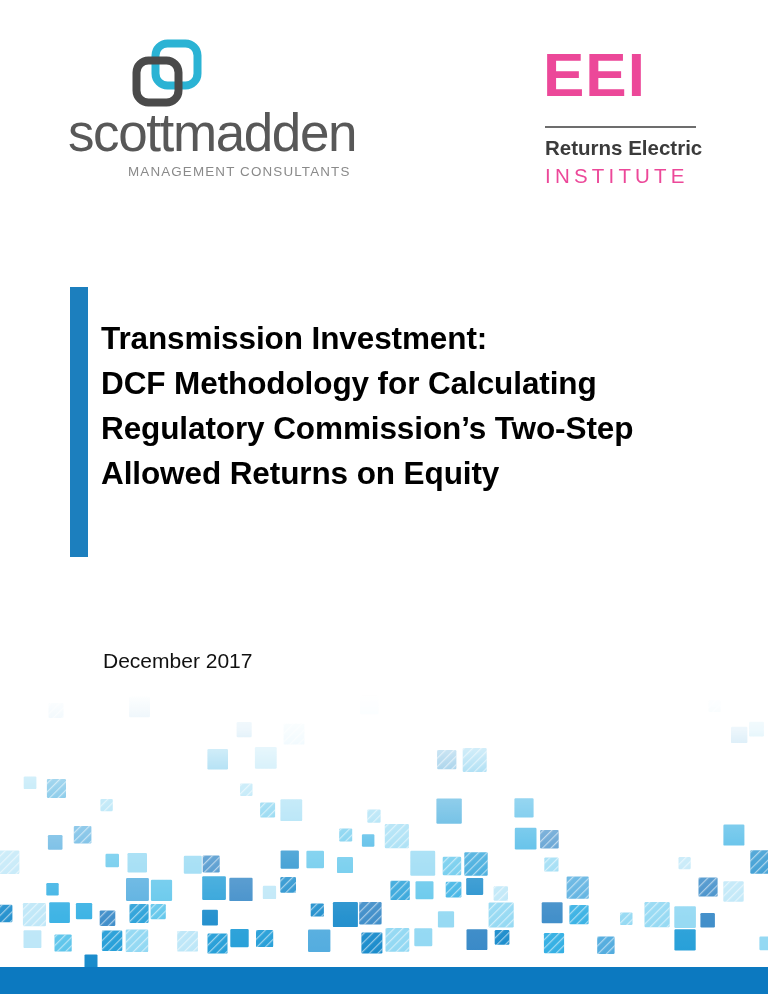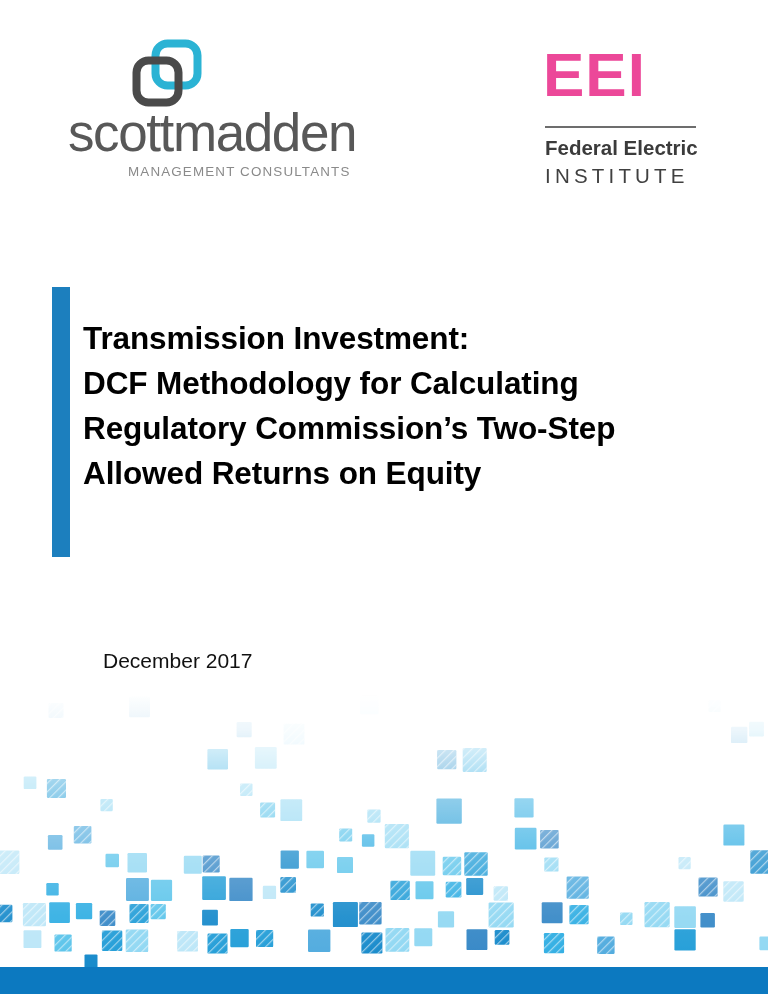--- a/index.html
+++ b/index.html
@@ -102,28 +102,28 @@
     white-space: nowrap;
   }
   #eei-institute {
     position: absolute;
     left: 5px;
     top: 123px;
     font-size: 20.5px;
     line-height: 26px;
     font-weight: 400;
     letter-spacing: 4.2px;
-    color: #404040;
+    color: #ec4899;
     white-space: nowrap;
   }
 
   
   #title-block {
     position: absolute;
-    left: 52px;
+    left: 70px;
     top: 287px;
     width: 620px;
     height: 270px;
     padding-left: 20px;
   }
   #title-accent-bar {
     position: absolute;
     left: 0px;
     top: 0px;
     width: 18px;
@@ -197,21 +197,21 @@
     </div>
 
     <div id="sm-wordmark">scottmadden</div>
 
     <div id="sm-tagline">MANAGEMENT CONSULTANTS</div>
   </div>
 
   <div id="eei-logo">
     <div id="eei-letters">EEI</div>
     <div id="eei-rule"></div>
-    <div id="eei-name">Federal Electric</div>
+    <div id="eei-name">Returns Electric</div>
     <div id="eei-institute">INSTITUTE</div>
   </div>
 
   <div id="title-block">
     <div id="title-accent-bar"></div>
     <h1 id="doc-title">
       <span class="tline">Transmission Investment:</span>
       <span class="tline">DCF Methodology for Calculating</span>
       <span class="tline">Regulatory Commission’s Two-Step</span>
       <span class="tline">Allowed Returns on Equity</span>

